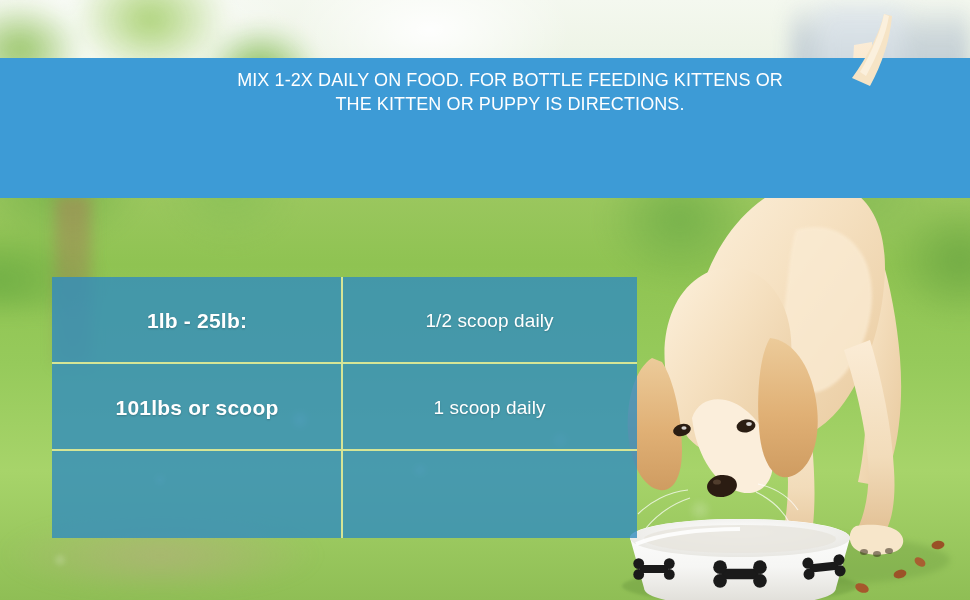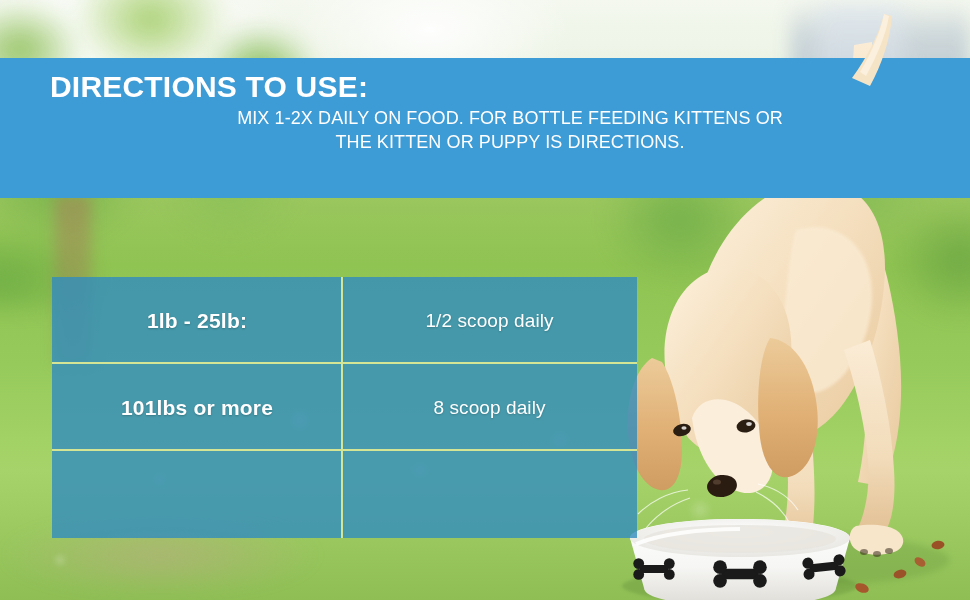--- a/index.html
+++ b/index.html
@@ -313,37 +313,36 @@
       <ellipse cx="262" cy="548" rx="7" ry="4.5" fill="#a6582c" transform="rotate(20 262 548)"></ellipse>
       <ellipse cx="300" cy="534" rx="6.5" ry="4.2" fill="#9c5228" transform="rotate(-15 300 534)"></ellipse>
       <ellipse cx="320" cy="522" rx="6" ry="4" fill="#a85f31" transform="rotate(35 320 522)"></ellipse>
       <ellipse cx="338" cy="505" rx="6.5" ry="4.2" fill="#9a5126" transform="rotate(-8 338 505)"></ellipse>
       <ellipse cx="222" cy="566" rx="6.8" ry="4.4" fill="#a85c2e" transform="rotate(12 222 566)"></ellipse>
     </g>
   </svg>
 
   <div id="banner">
     <div id="banner-inner">
-      <div class="banner-title">DIRECTIONS TO USE:</div>
       <div class="banner-body">MIX 1-2X DAILY ON FOOD. FOR BOTTLE FEEDING KITTENS OR</div>
       <div class="banner-body">THE KITTEN OR PUPPY IS DIRECTIONS.</div>
     </div>
   </div>
 
   <svg id="dog-tail-tip" viewBox="0 0 80 80">
     <path d="M54 4 C50 22, 38 46, 22 68 L40 76 C52 54, 60 30, 62 6 Z" fill="#f6e4c6"></path>
     <path d="M54 4 C51 20, 42 42, 30 62 L36 66 C48 44, 56 24, 59 6 Z" fill="#fdf3e2" opacity=".8"></path>
   </svg>
 
   <div id="dose-table">
     <div class="cell weight">1lb - 25lb:</div>
     <div class="cell dose">1/2 scoop daily</div>
 
 
-    <div class="cell weight">101lbs or more</div>
-    <div class="cell dose">8 scoop daily</div>
+    <div class="cell weight">101lbs or scoop</div>
+    <div class="cell dose">1 scoop daily</div>
   </div>
 
   <div class="gline h1"></div>
   <div class="gline h2"></div>
   <div class="gline v1"></div>
 
 </div>
 
 </body></html>

